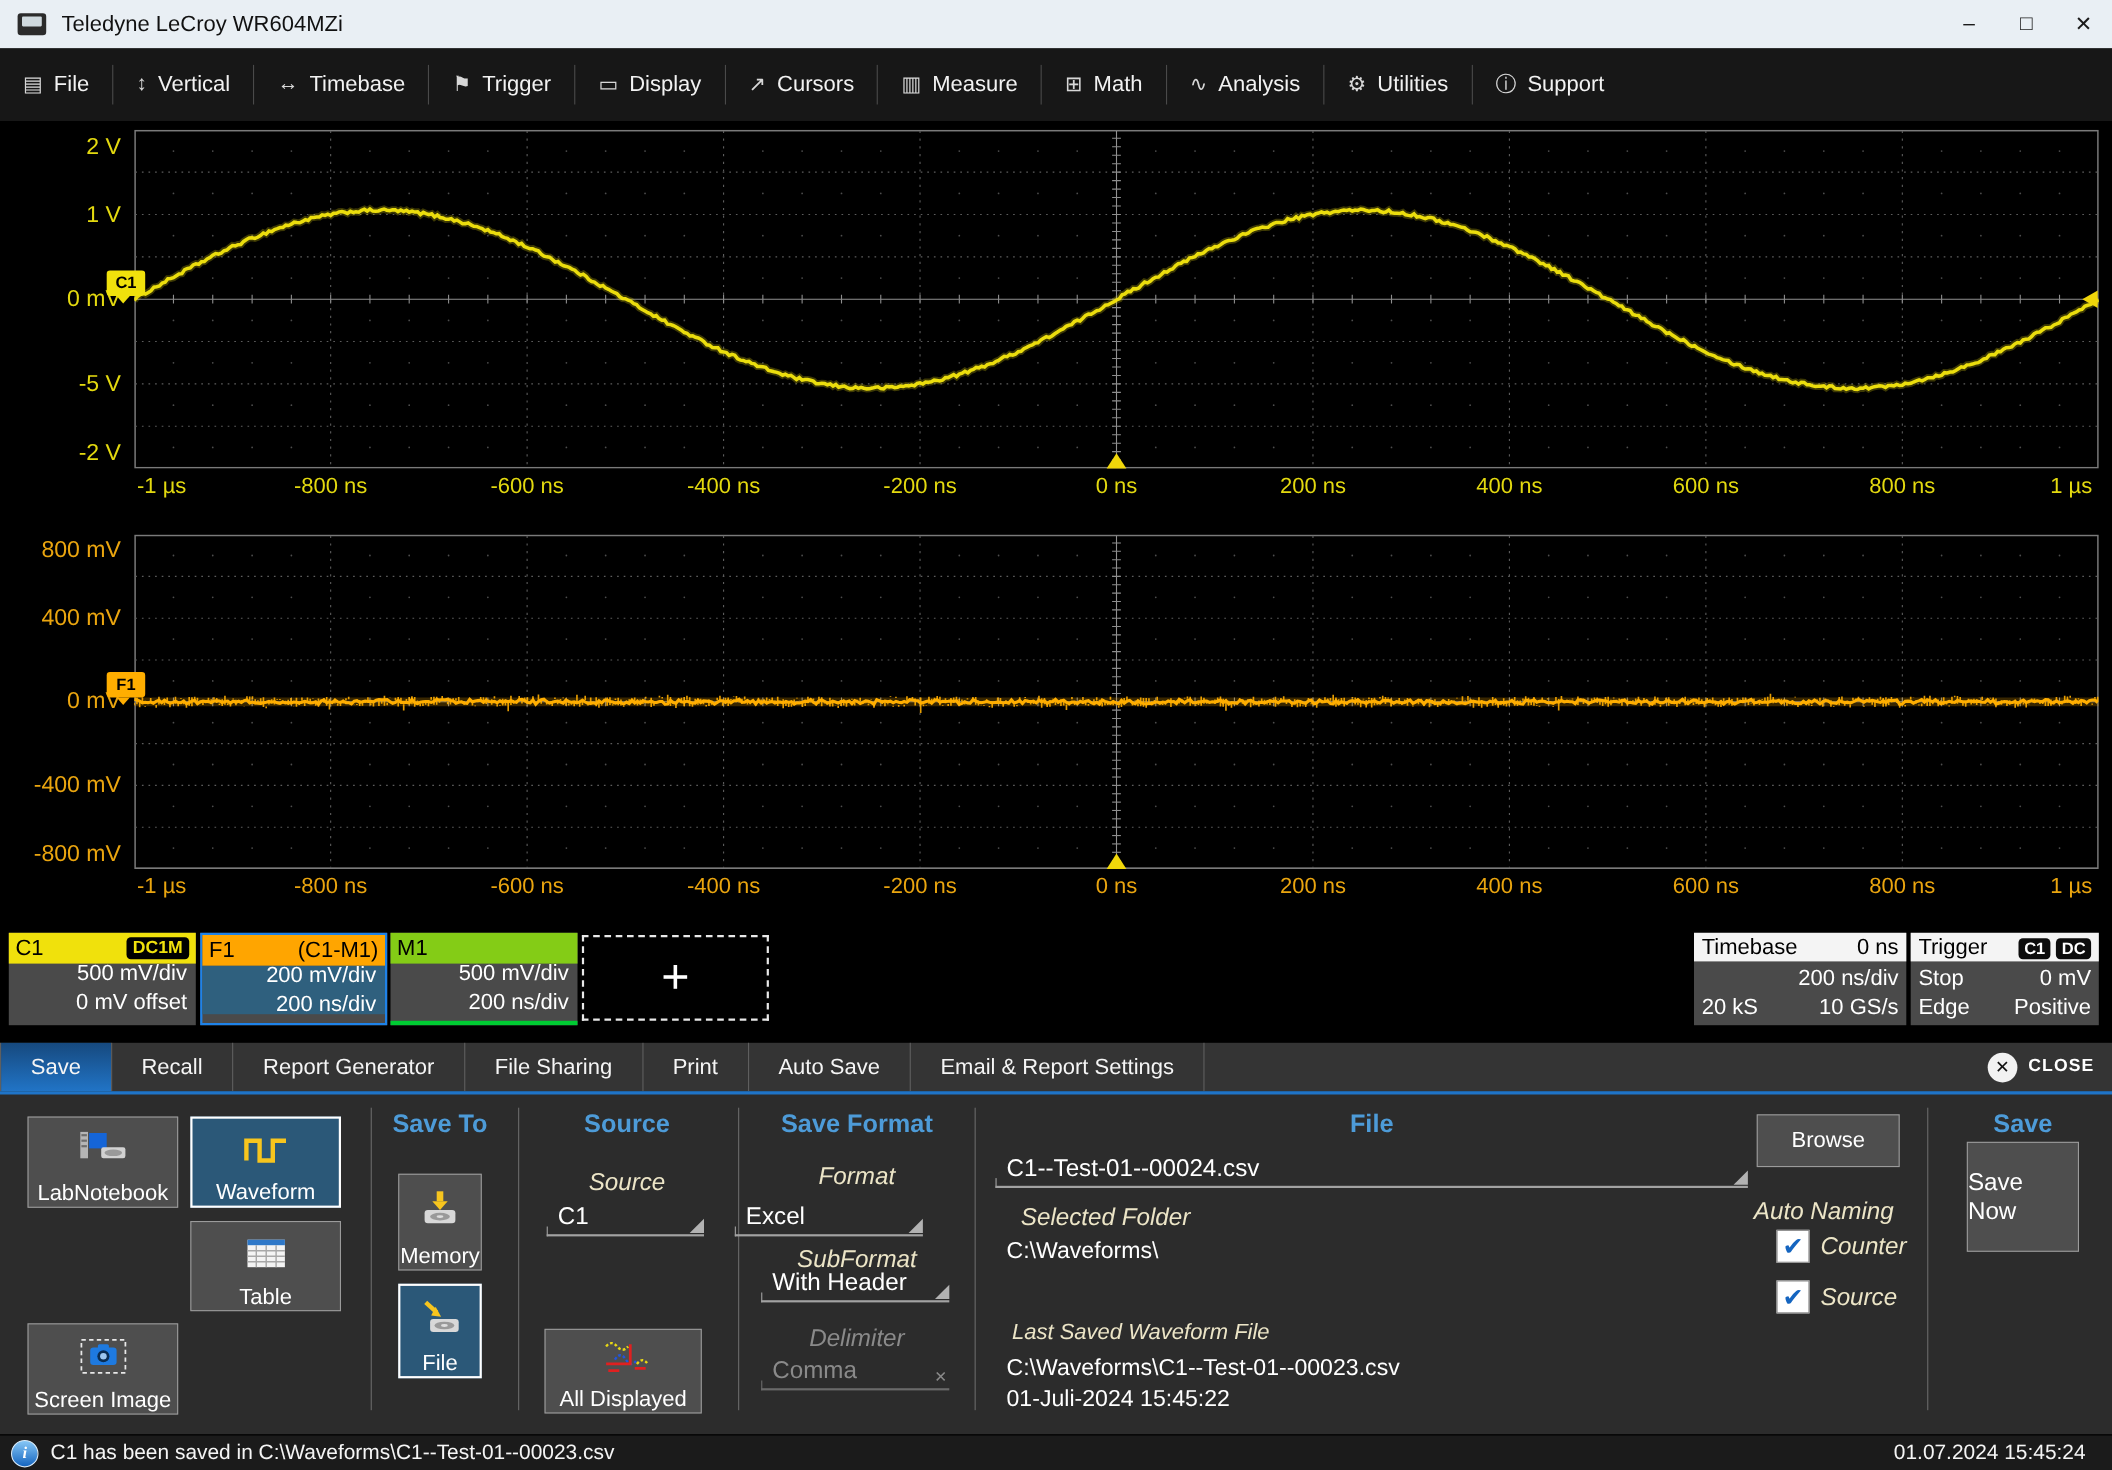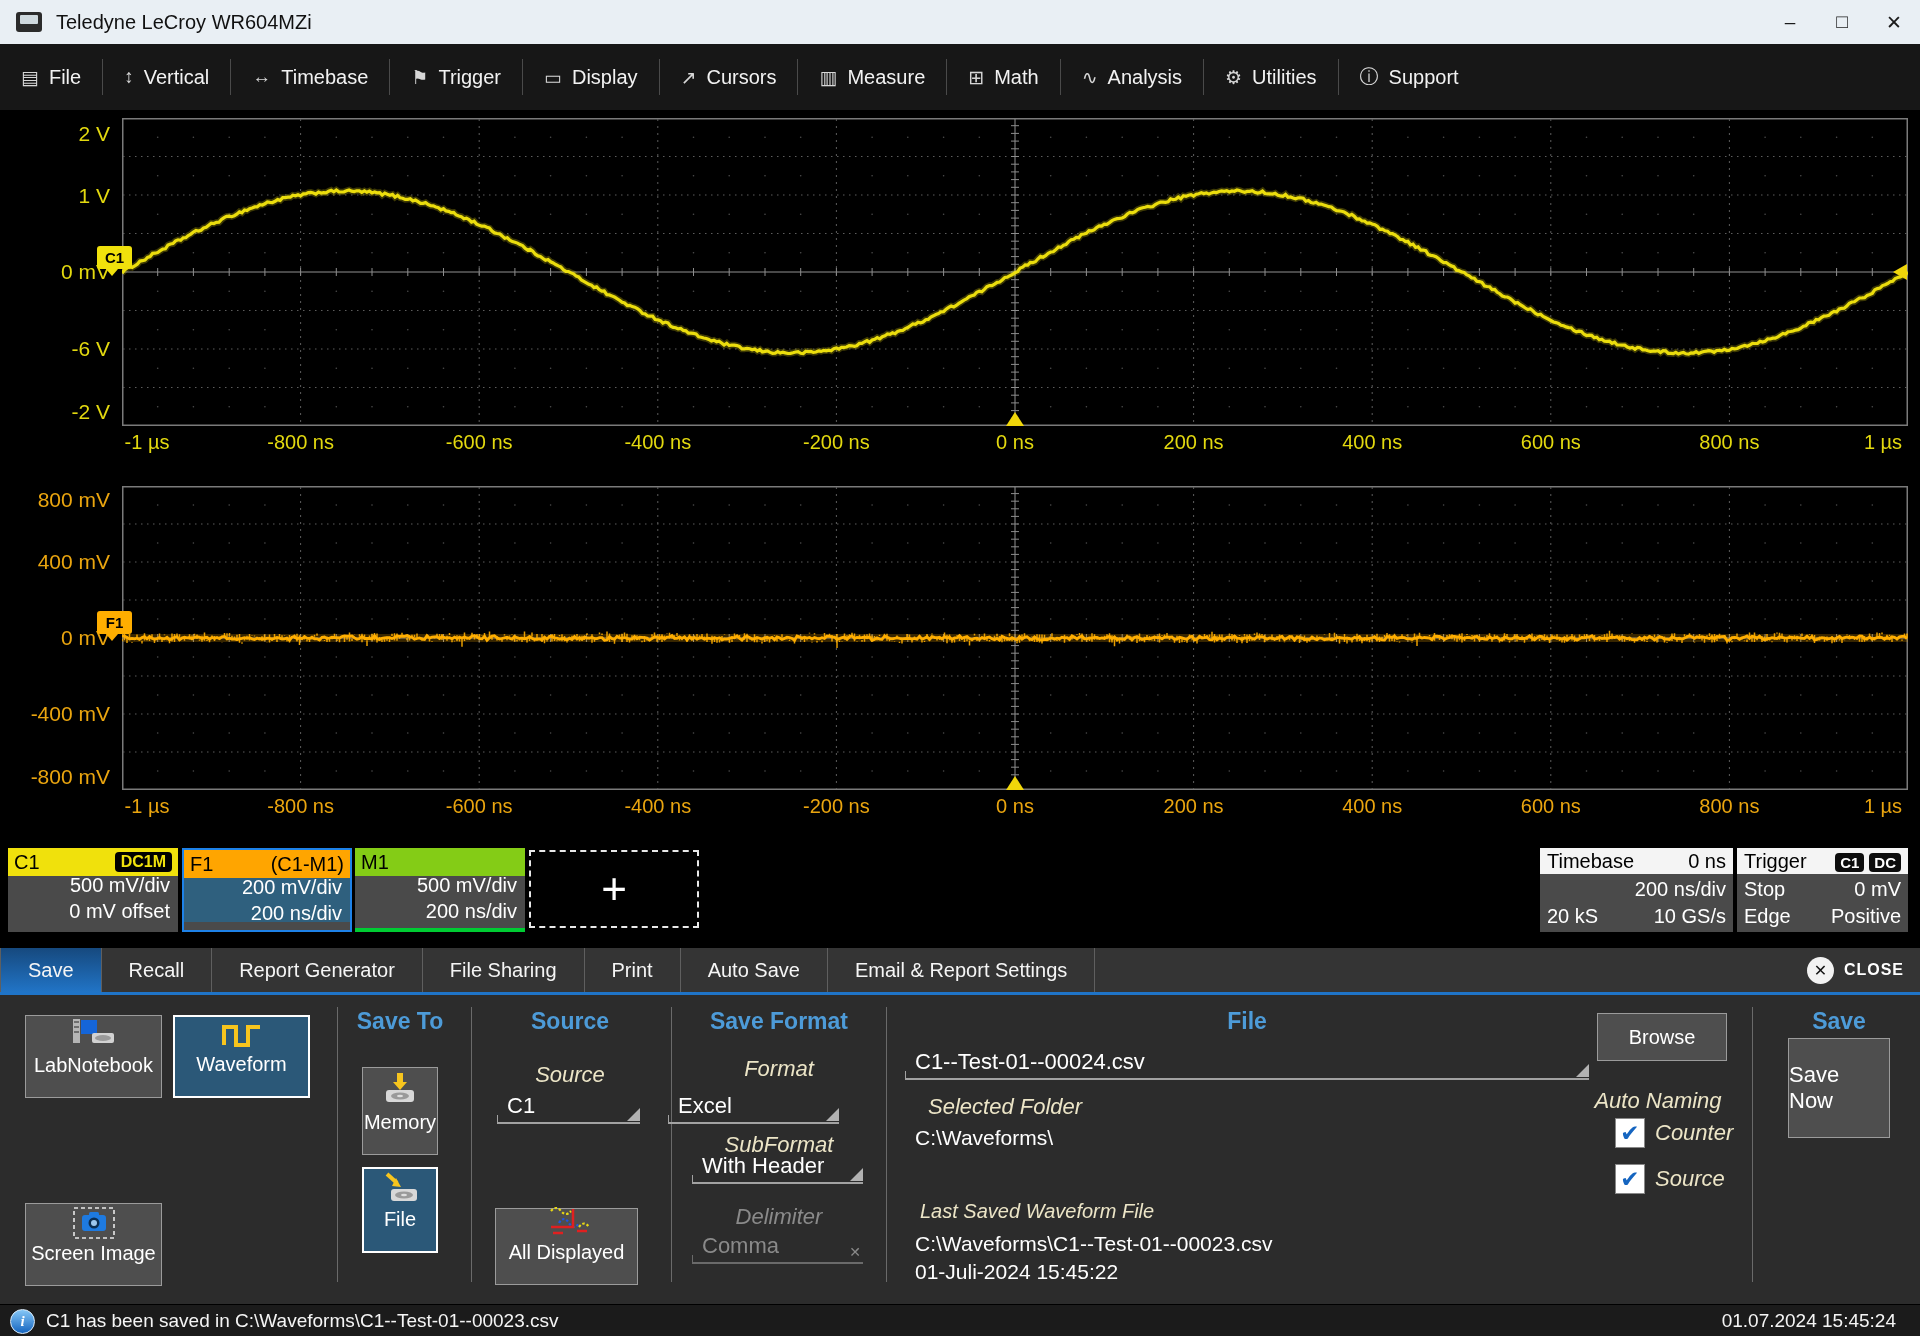--- a/index.html
+++ b/index.html
@@ -55,21 +55,21 @@
   .close-circ{width:27px;height:27px;border-radius:50%;background:#f2f2f2;color:#111;font-weight:bold;font-size:16px;
     display:flex;align-items:center;justify-content:center;}
   .close-lbl{color:#fff;font-weight:bold;font-size:16px;letter-spacing:1px;margin-left:10px;}
   .dlg{position:absolute;left:0;top:992px;width:1920px;height:312px;background:#2c2c2c;}
   .blueline{position:absolute;left:0;top:0;width:100%;height:3px;background:#1f74c8;}
   .vsep{position:absolute;top:15px;height:275px;width:1px;background:#6a6a6a;}
   .sechdr{position:absolute;color:#4d9bd8;font-weight:bold;font-size:23px;text-align:center;}
   .itlab{position:absolute;color:#ece5c7;font-style:italic;font-size:22px;text-align:center;white-space:nowrap;}
   .itlab.dis{color:#8a8a8a;}
   .dbtn{position:absolute;background:#4e4e4e;border:1px solid #9b9b9b;box-sizing:border-box;display:flex;flex-direction:column;
-    align-items:center;justify-content:flex-end;padding-bottom:20px;color:#fff;font-size:20px;}
+    align-items:center;justify-content:flex-end;padding-bottom:0;color:#fff;font-size:20px;}
   .dbtn .ic{flex:1;display:flex;align-items:center;justify-content:center;}
   .dbtn.sel{background:#2b5878;border:2px solid #ffffff;}
   .dd{position:absolute;height:36px;border-bottom:2px solid #a2a2a2;box-sizing:border-box;}
   .dd::before{content:"";position:absolute;left:0;bottom:-2px;width:1px;height:9px;background:#a2a2a2;}
   .dd-val{position:absolute;left:10px;bottom:3px;color:#fff;font-size:22px;white-space:nowrap;}
   .dd-tri{position:absolute;right:0;bottom:1px;width:0;height:0;border-bottom:13px solid #b2b2b2;border-left:13px solid transparent;}
   .dd.dis{border-bottom-color:#6a6a6a;}
   .dd.dis::before{background:#6a6a6a;}
   .dd.dis .dd-val{color:#8a8a8a;}
   .dd-x{position:absolute;right:2px;bottom:2px;color:#8a8a8a;font-size:14px;}
@@ -154,21 +154,21 @@
     <div class="msep"></div>
   <div class="menu-item">
       <span class="mi-icon">ⓘ</span>
       <span>Support</span>
     </div>
 </div>
 
 <span class="ylab g1c" style="top:121px">2 V</span>
 <span class="ylab g1c" style="top:183px">1 V</span>
 <span class="ylab g1c" style="top:259px">0 mV</span>
-<span class="ylab g1c" style="top:336px">-6 V</span>
+<span class="ylab g1c" style="top:336px">-5 V</span>
 <span class="ylab g1c" style="top:399px">-2 V</span>
 <div class="grid-box" id="g1svg" style="top:118px;height:308px"><svg xmlns="http://www.w3.org/2000/svg" width="1786" height="308" viewBox="0 0 1786 308">
       <rect x="0.75" y="0.75" width="1784.5" height="306.5" fill="none" stroke="#7a7a7a" stroke-width="1.5"></rect>
       <line x1="178.6" y1="1" x2="178.6" y2="307" stroke="#5d5d5d" stroke-width="1" stroke-dasharray="2 5"></line>
       <line x1="357.2" y1="1" x2="357.2" y2="307" stroke="#5d5d5d" stroke-width="1" stroke-dasharray="2 5"></line>
       <line x1="535.8" y1="1" x2="535.8" y2="307" stroke="#5d5d5d" stroke-width="1" stroke-dasharray="2 5"></line>
       <line x1="714.4" y1="1" x2="714.4" y2="307" stroke="#5d5d5d" stroke-width="1" stroke-dasharray="2 5"></line>
       <line x1="893.0" y1="1" x2="893.0" y2="307" stroke="#919191" stroke-width="1"></line>
       <line x1="1071.6" y1="1" x2="1071.6" y2="307" stroke="#5d5d5d" stroke-width="1" stroke-dasharray="2 5"></line>
       <line x1="1250.2" y1="1" x2="1250.2" y2="307" stroke="#5d5d5d" stroke-width="1" stroke-dasharray="2 5"></line>
@@ -1158,20 +1158,30 @@
     <span>LabNotebook</span>
   </div>
   <div class="dbtn sel" style="left:173px;top:23px;width:137px;height:83px">
     <span class="ic">
         <svg width="48" height="32" viewBox="0 0 48 32">
           <path d="M6 26 V8 H18 V26 H30 V8 H42" stroke="#f7c51e" stroke-width="4" fill="none"></path>
         </svg>
       </span>
     <span>Waveform</span>
   </div>
+  <div class="dbtn" style="left:173px;top:118px;width:137px;height:82px">
+    <span class="ic">
+        <svg width="44" height="32" viewBox="0 0 44 32">
+          <rect x="5" y="3" width="34" height="25" fill="#f4f4f4"></rect>
+          <rect x="5" y="3" width="34" height="5" fill="#2f78c8"></rect>
+          <path d="M5 13 H39 M5 18 H39 M5 23 H39 M13 8 V28 M22 8 V28 M31 8 V28" stroke="#a8a8a8" stroke-width="1.3" fill="none"></path>
+        </svg>
+      </span>
+    <span>Table</span>
+  </div>
   <div class="dbtn" style="left:25px;top:211px;width:137px;height:83px">
     <span class="ic">
         <svg width="46" height="36" viewBox="0 0 46 36">
           <rect x="3" y="3" width="40" height="30" fill="none" stroke="#e8e8e8" stroke-width="1.6" stroke-dasharray="4 3"></rect>
           <rect x="11" y="10" width="24" height="16" rx="3" fill="#1e7ae0"></rect>
           <rect x="18" y="7" width="10" height="5" rx="1.5" fill="#1e7ae0"></rect>
           <circle cx="23" cy="18" r="5.5" fill="#0a2d52"></circle>
           <circle cx="23" cy="18" r="3" fill="#9cc6ee"></circle>
         </svg>
       </span>

